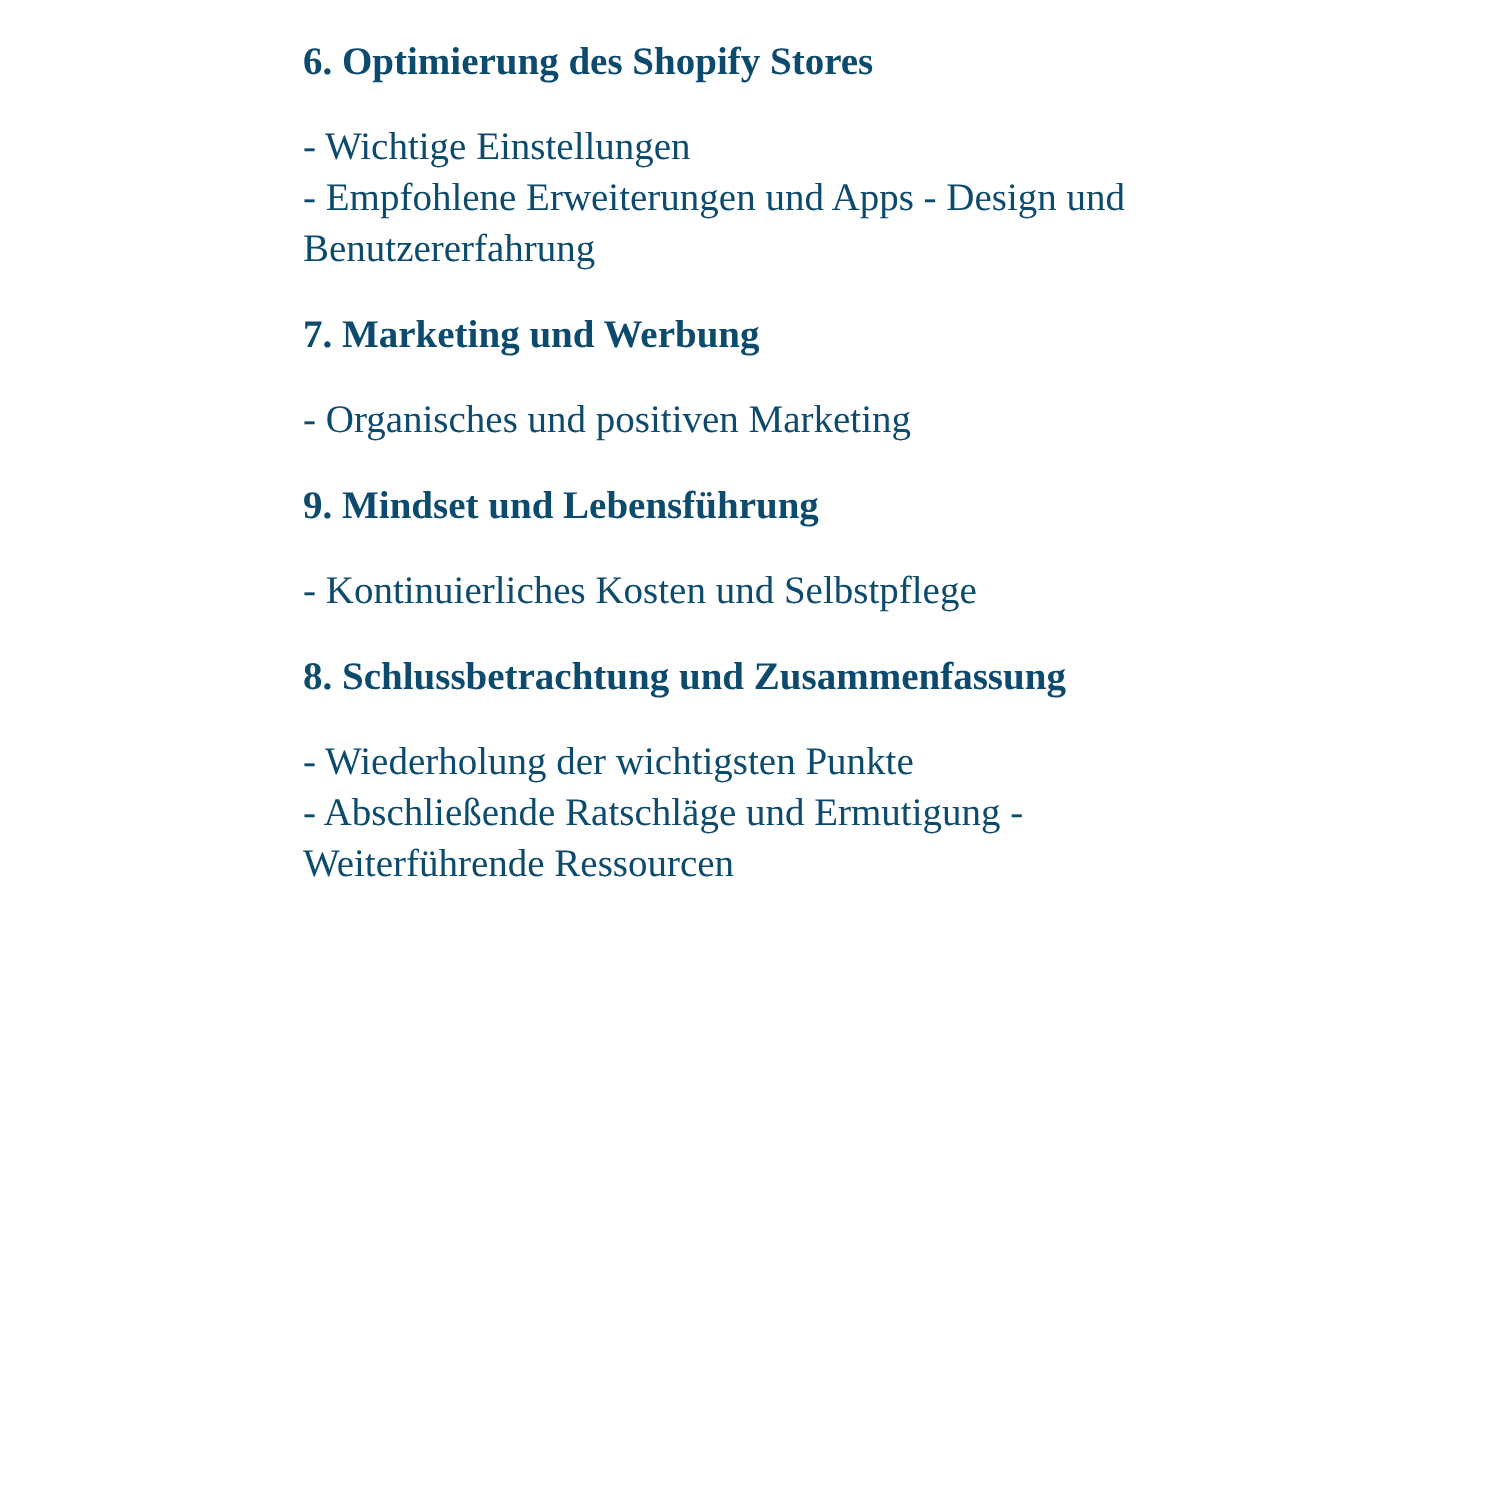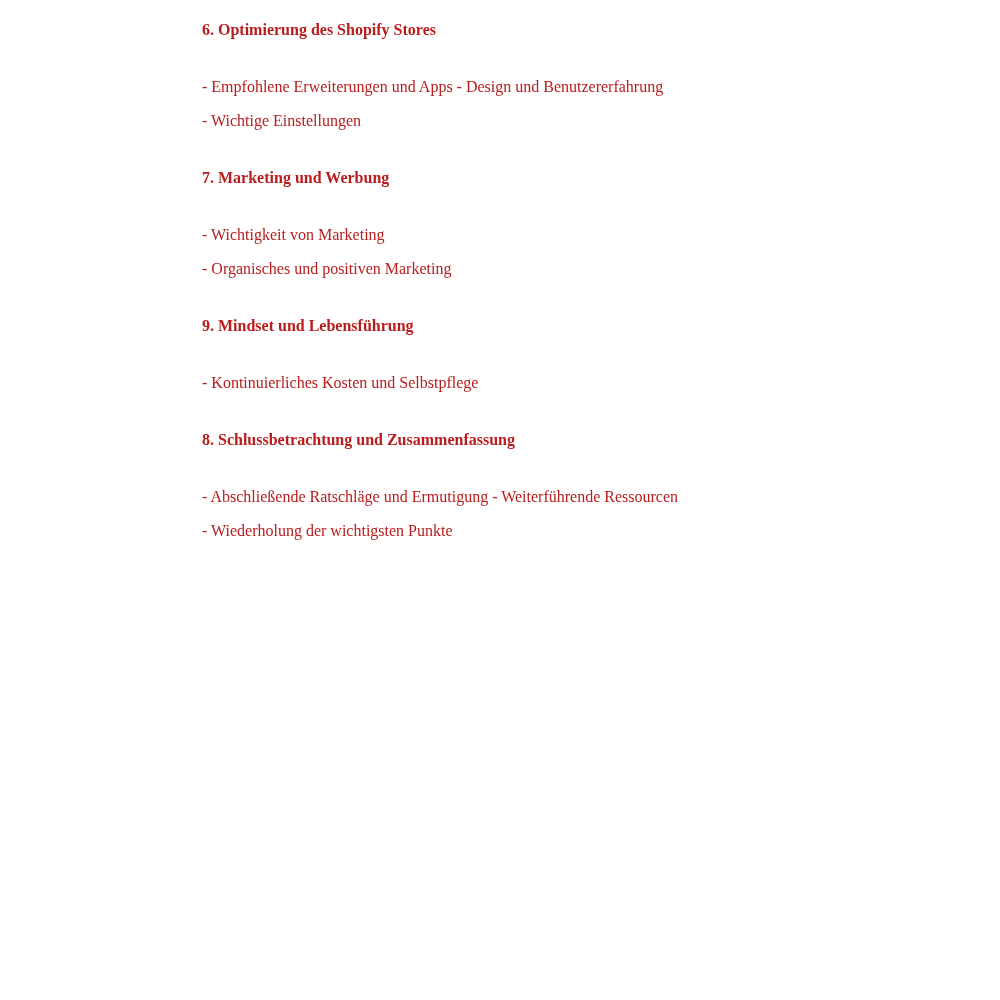--- a/index.html
+++ b/index.html
@@ -9,26 +9,26 @@
   }
   body {
     width: 1000px;
     height: 1000px;
     overflow: hidden;
     position: relative;
   }
   .doc {
     position: absolute;
     left: 202px;
-    top: 13px;
+    top: 24px;
     width: 612px;
     font-family: "Liberation Serif", "DejaVu Serif", serif;
-    font-size: 16px;
+    font-size: 26px;
     line-height: 34px;
-    color: #b91c1c;
+    color: #0c4a6e;
     text-align: left;
   }
   .heading {
     font-weight: 700;
     margin: 23px 0;
   }
   .items {
     margin: 23px 0;
   }
   .item {
@@ -39,44 +39,43 @@
   }
 </style>
 </head>
 <body>
 
 <main class="doc">
 
   <section>
     <p class="heading">6. Optimierung des Shopify Stores</p>
     <p class="items">
+      <span class="item">- Wichtige Einstellungen</span>
       <span class="item">- Empfohlene Erweiterungen und Apps - Design und Benutzererfahrung</span>
-      <span class="item">- Wichtige Einstellungen</span>
     </p>
   </section>
 
   <section>
     <p class="heading">7. Marketing und Werbung</p>
     <p class="items">
-      <span class="item">- Wichtigkeit von Marketing</span>
       <span class="item">- Organisches und positiven Marketing</span>
     </p>
   </section>
 
   <section>
   </section>
 
   <section>
     <p class="heading">9. Mindset und Lebensführung</p>
     <p class="items">
       <span class="item">- Kontinuierliches Kosten und Selbstpflege</span>
     </p>
   </section>
 
   <section>
     <p class="heading">8. Schlussbetrachtung und Zusammenfassung</p>
     <p class="items">
+      <span class="item">- Wiederholung der wichtigsten Punkte</span>
       <span class="item">- Abschließende Ratschläge und Ermutigung - Weiterführende Ressourcen</span>
-      <span class="item">- Wiederholung der wichtigsten Punkte</span>
     </p>
   </section>
 
 </main>
 
 </body></html>

